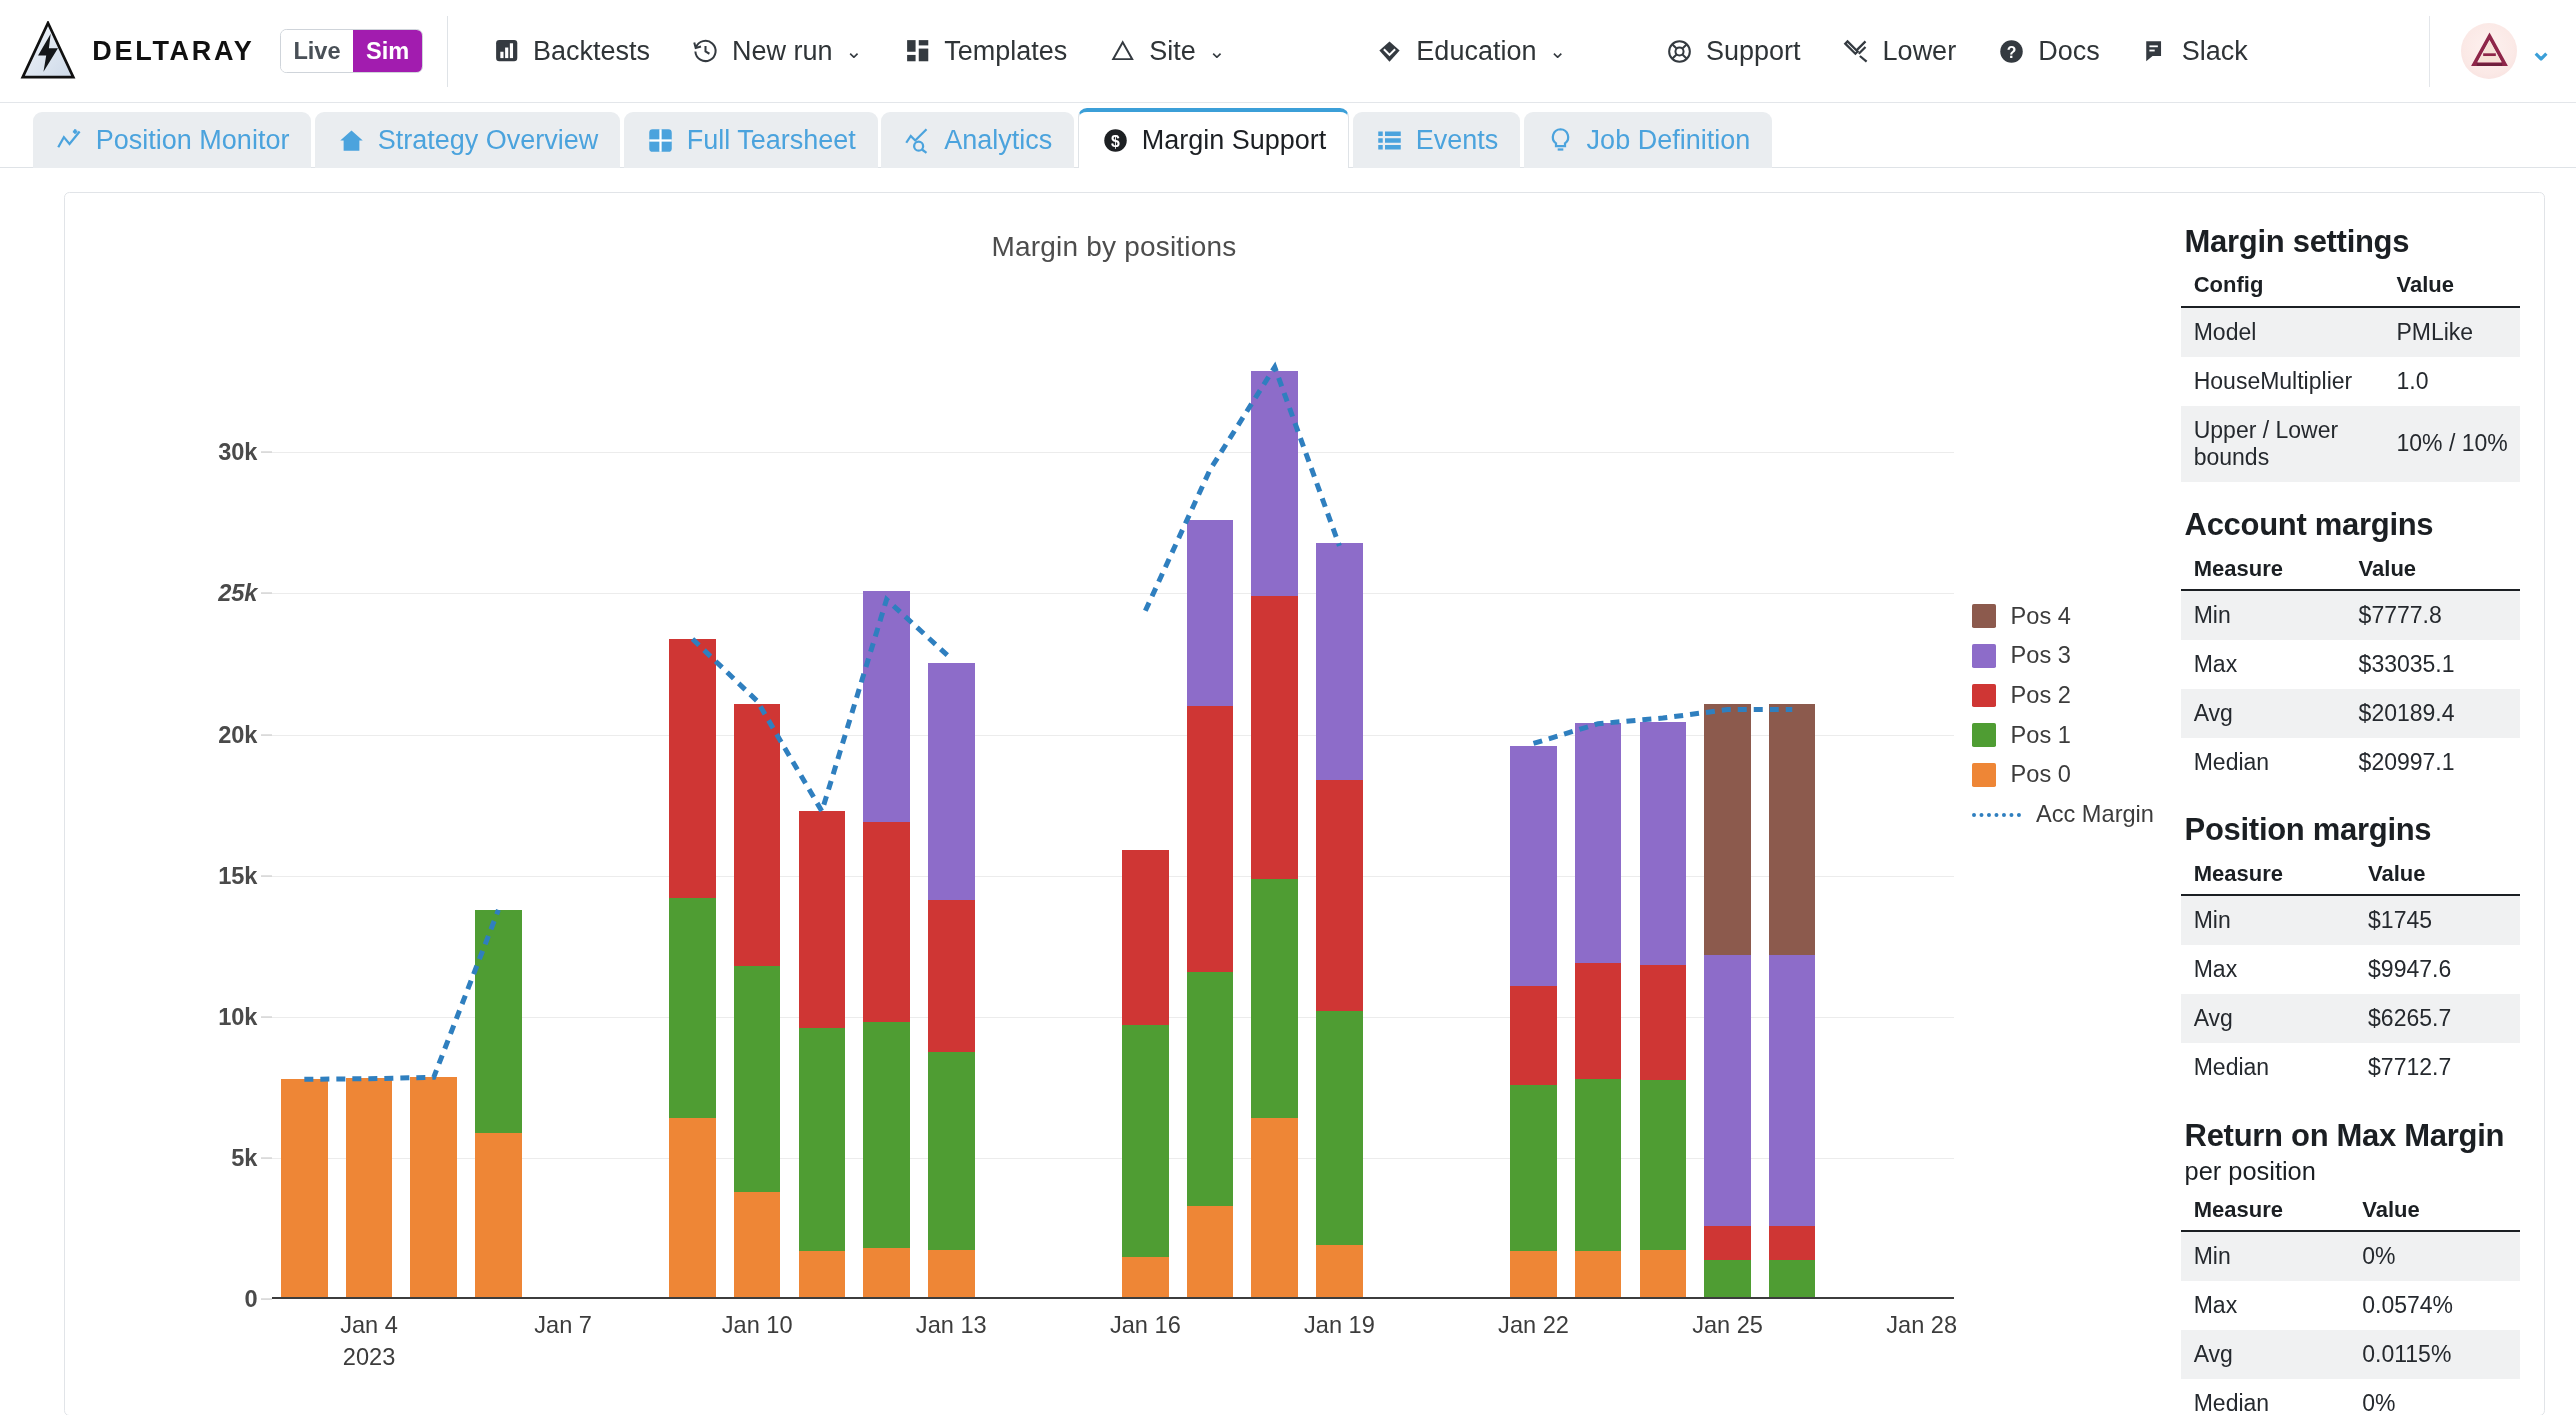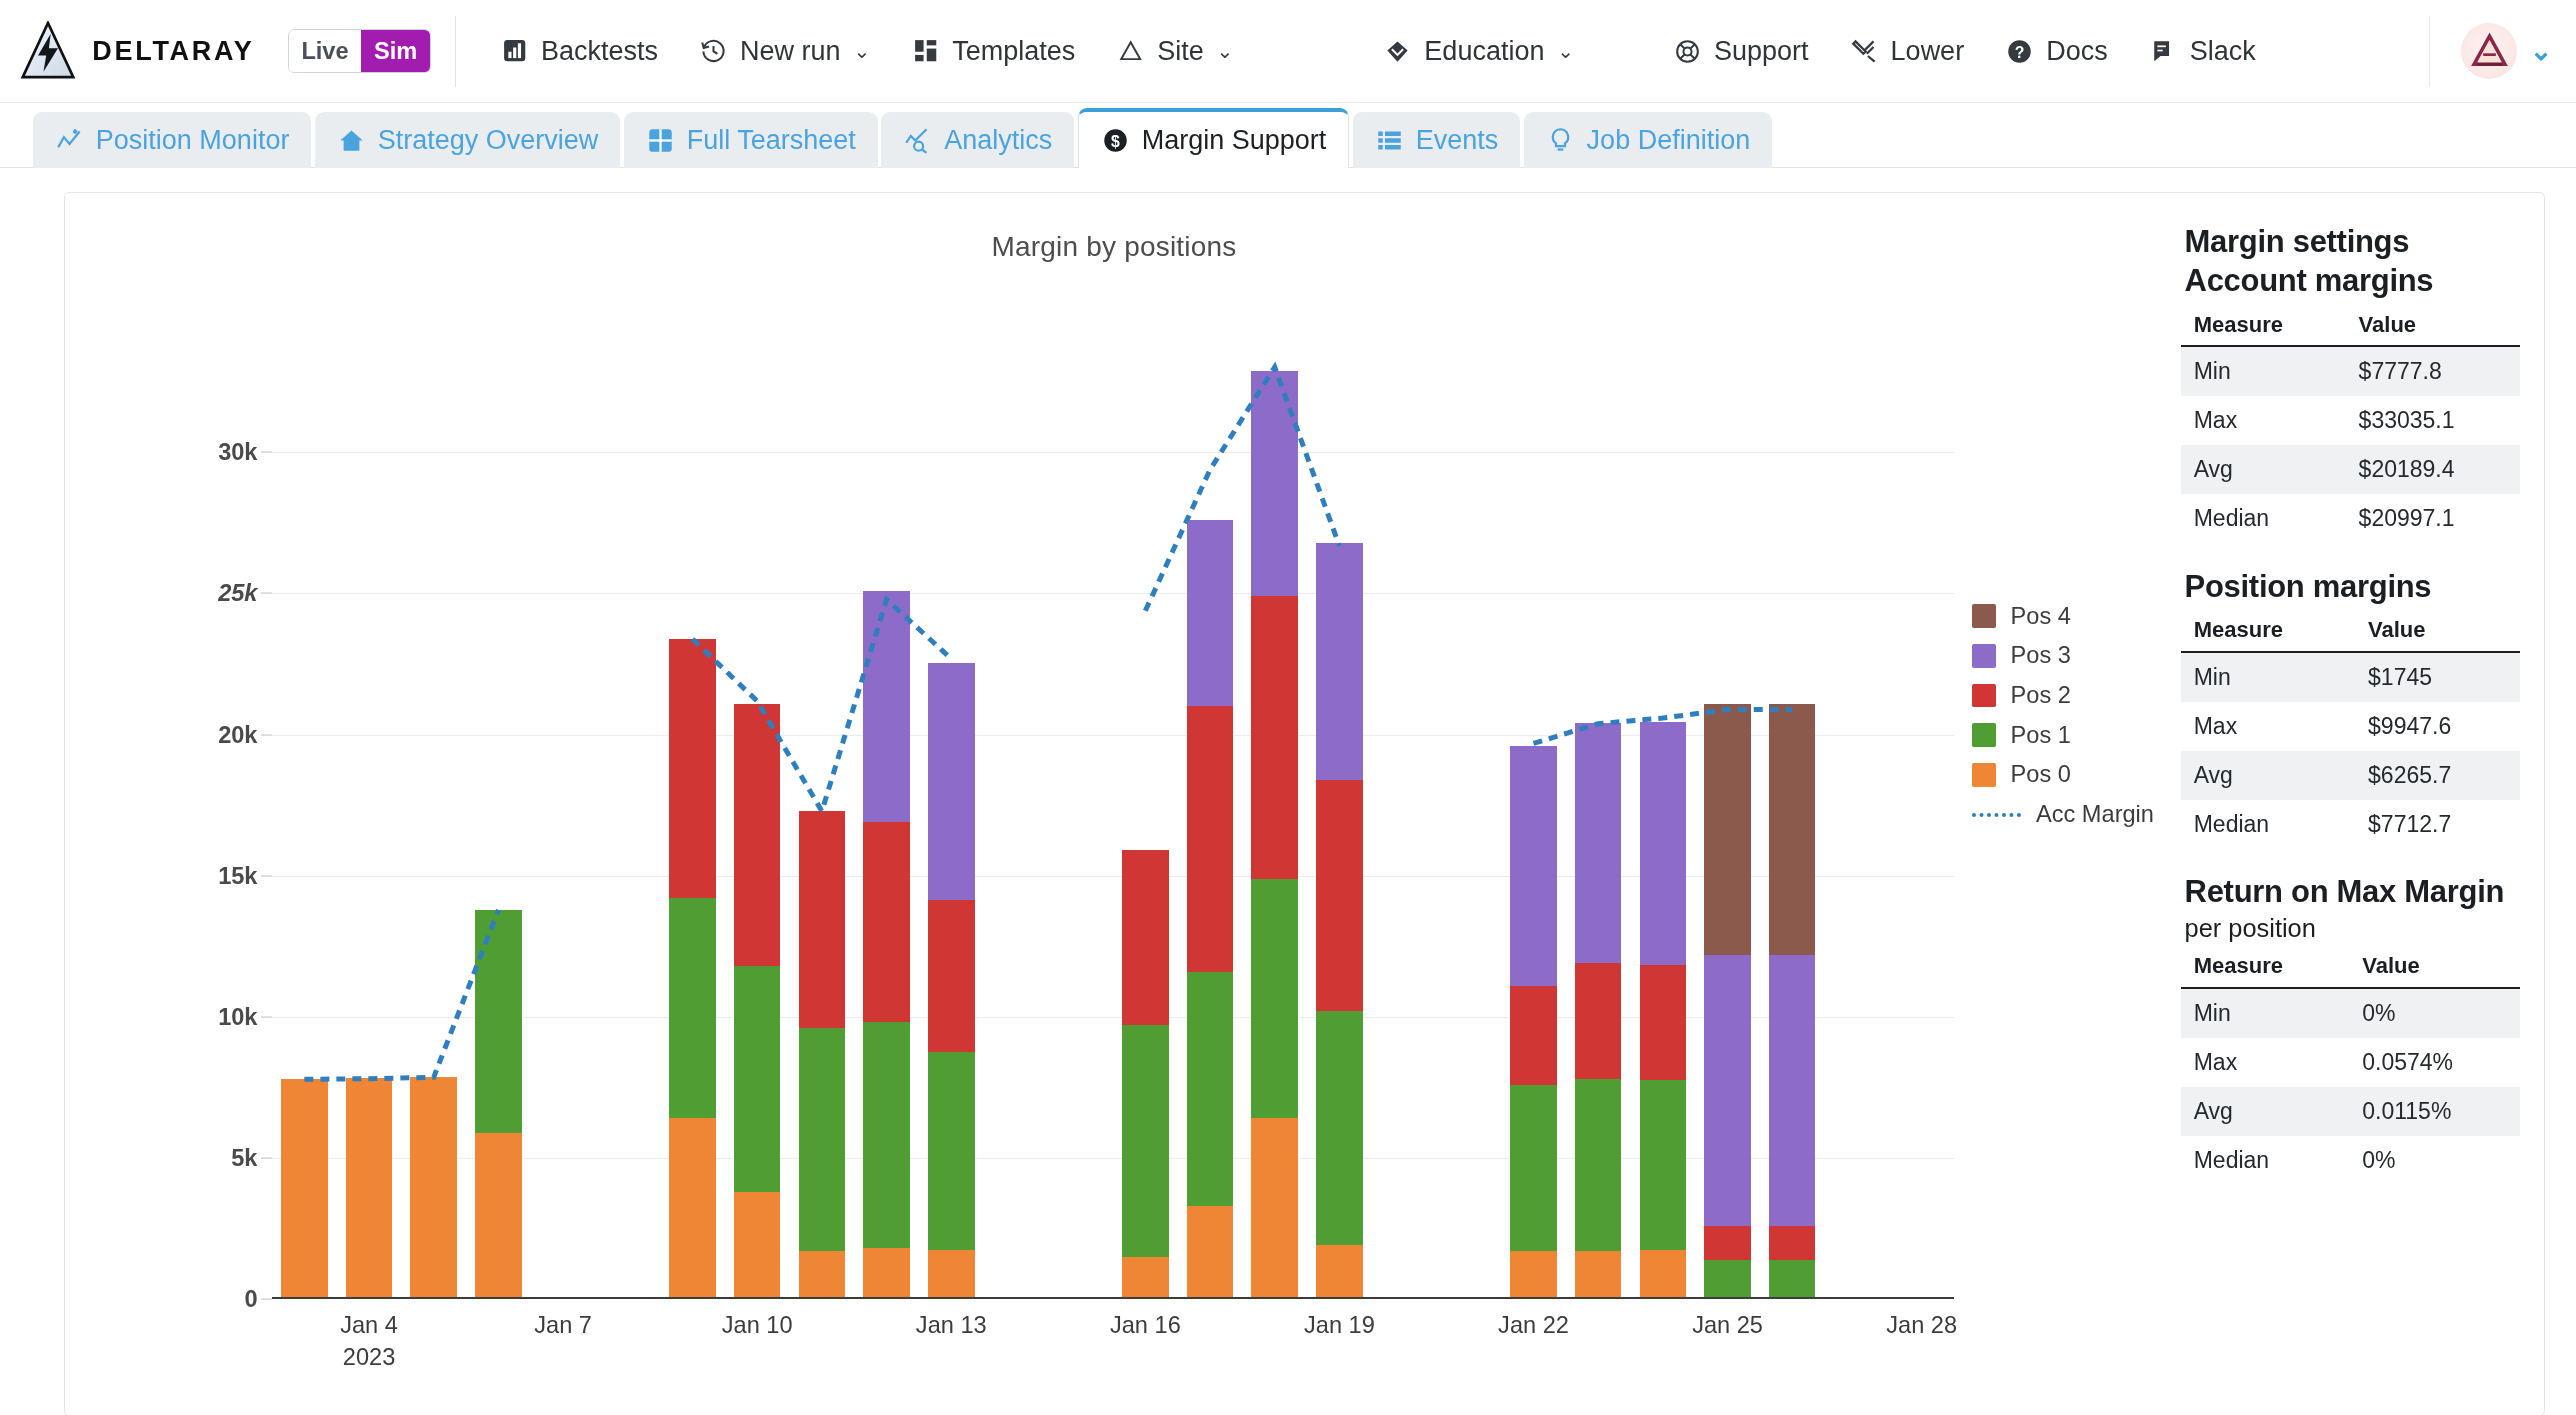--- a/index.html
+++ b/index.html
@@ -18,21 +18,21 @@
     border-bottom:0.9px solid #e3e6ea;
     box-sizing:border-box;
   }
   .brand{display:flex;align-items:center;padding-left:20px;gap:16.3px;}
   .logo-mark{width:56px;height:60px;position:relative;}
   .brand-name{
     font-size:27px;font-weight:bold;letter-spacing:2.7px;color:#111;
   }
   .livesim{
     display:flex;border:0.9px solid #cfd4da;border-radius:6.4px;overflow:hidden;
-    margin-left:17px;height:42px;align-items:stretch;
+    margin-left:9px;height:42px;align-items:stretch;
   }
   .livesim span{
     display:flex;align-items:center;justify-content:center;
     padding:0 12.7px;font-size:23.6px;font-weight:bold;
   }
   .ls-live{color:#495057;background:#fff;}
   .ls-sim{color:#ffffff;background:#a21caf;}
   .nav-divider{width:0.9px;height:71px;background:#dfe3e7;margin:0 23.6px;}
   .nav-group{display:flex;align-items:center;}
   .nav-item{
@@ -596,20 +596,42 @@
             <span class="legend-dash" style="border-top-color: rgb(47, 127, 191);"></span>
             <span class="legend-label">Acc Margin</span>
           </div>
         </div>
     </div>
 
     <div class="side-pane">
 
       <div>
         <div class="sec-title">Margin settings</div>
+        <table class="t t-first">
+          <thead>
+              <tr>
+            <th>Config</th>
+            <th>Value</th>
+          </tr>
+            </thead>
+          <tbody id="tbMarginSettings">
+              <tr>
+                <td>Model</td>
+                <td class="v">PMLike</td>
+              </tr>
+              <tr>
+                <td>HouseMultiplier</td>
+                <td class="v">1.0</td>
+              </tr>
+              <tr>
+                <td>Upper / Lower bounds</td>
+                <td class="v">10% / 10%</td>
+              </tr>
+            </tbody>
+        </table>
       </div>
 
       <div>
         <div class="sec-title">Account margins</div>
         <table class="t t-first">
           <thead>
               <tr>
             <th>Measure</th>
             <th>Value</th>
           </tr>

